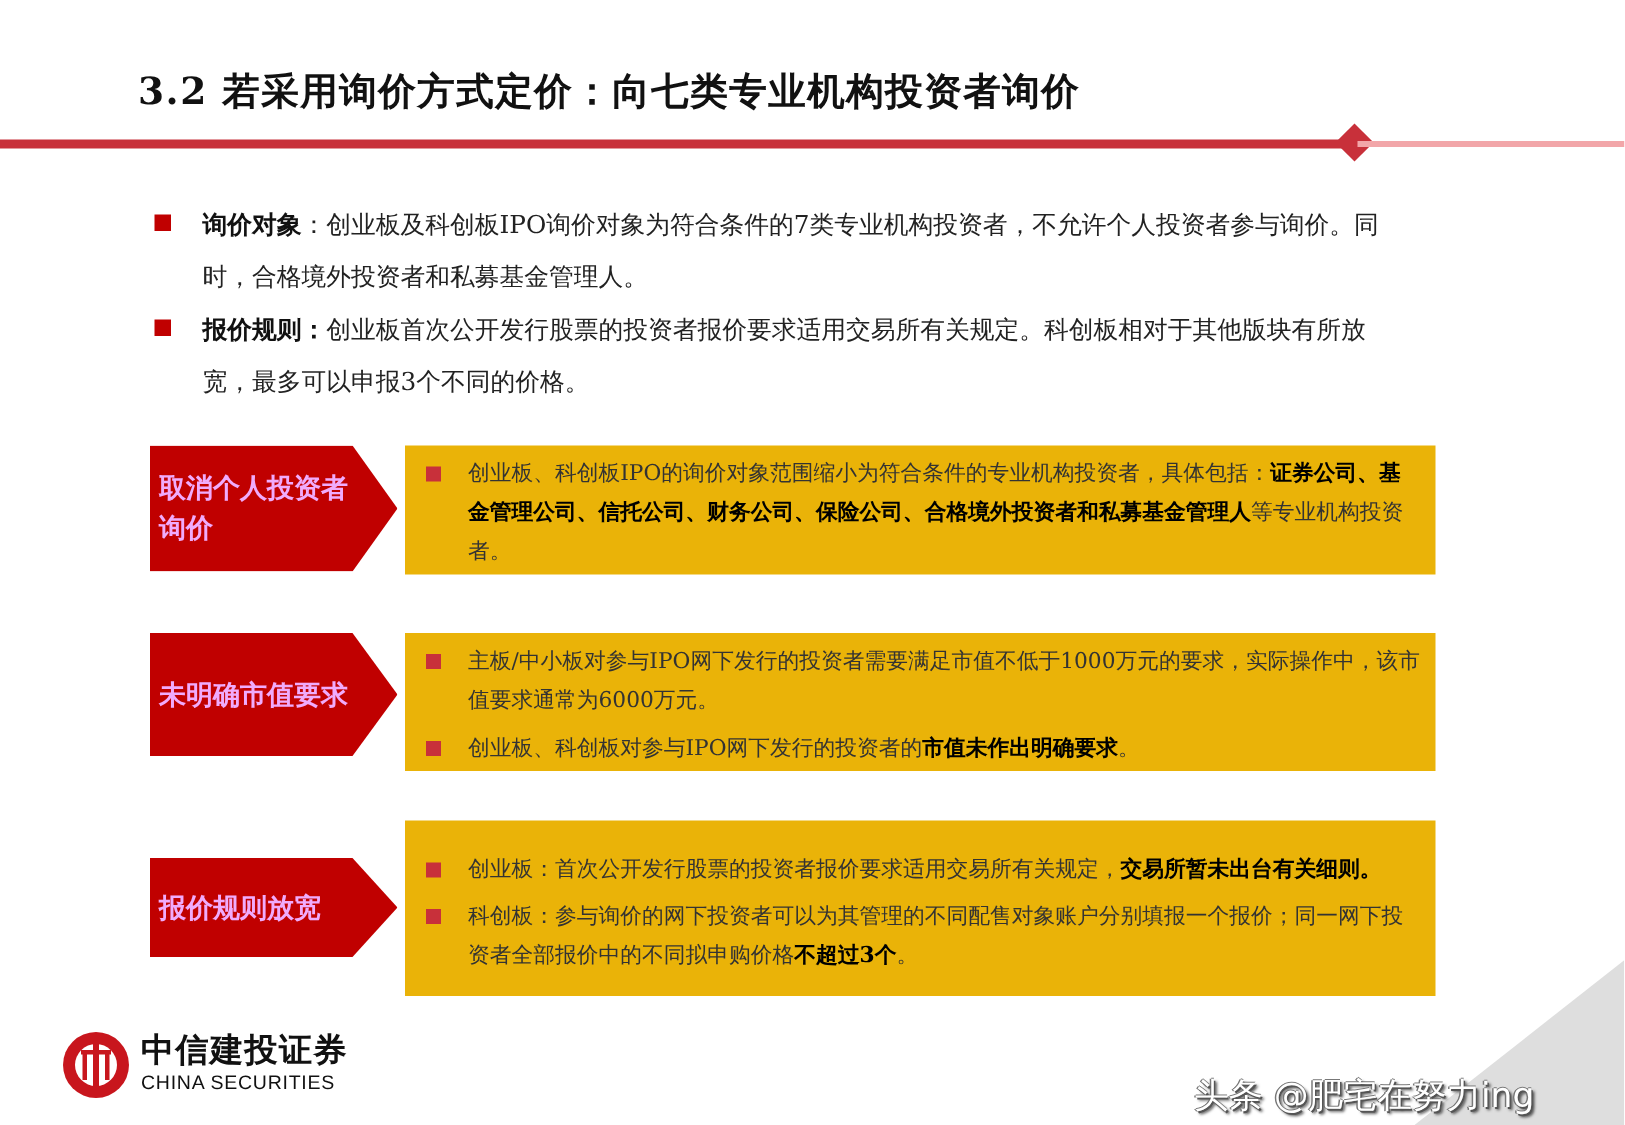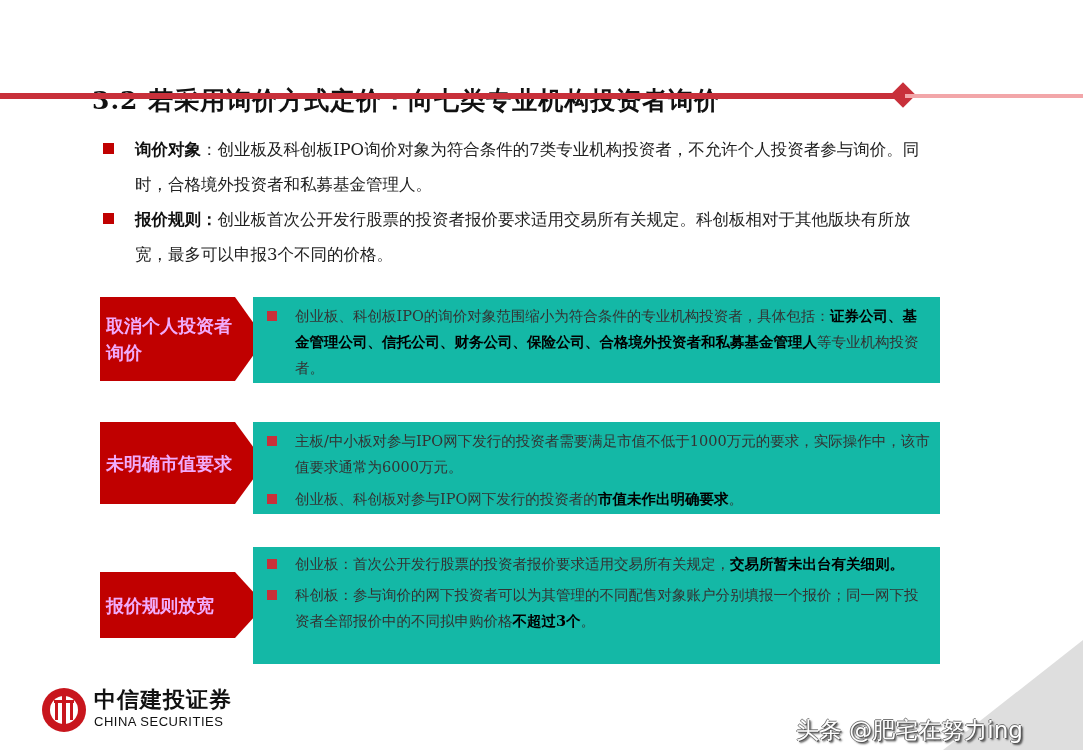--- a/index.html
+++ b/index.html
@@ -1,32 +1,32 @@
 <!DOCTYPE html>
 <html><head>
 <meta charset="utf-8">
 <style>
   html, body { margin:0; padding:0; }
   body { width:1083px; height:750px; background:#ffffff; position:relative; overflow:hidden;
          font-family: "DejaVu Serif", "Liberation Serif", serif; color:#222; }
-  .title { position:absolute; left:92px; top:44px; font-size:25px; font-weight:bold; color:#111; letter-spacing:1px;margin-top:40px; }
+  .title { position:absolute; left:92px; top:44px; font-size:25px; font-weight:bold; color:#111; letter-spacing:1px; }
   .rule-dark { position:absolute; left:0; top:93px; width:900px; height:6px; background:#c8303a; }
   .rule-light { position:absolute; left:905px; top:94px; width:178px; height:4px; background:#f2a6a9; }
   .rule-diamond { position:absolute; left:894px; top:86px; width:18px; height:18px; background:#c8303a; transform:rotate(45deg); }
 
   .bullets { position:absolute; left:103px; top:132px; width:840px; }
   .bullet { position:relative; padding-left:32px; font-size:16.5px; line-height:35px; color:#222; }
   .bullet .sq { position:absolute; left:0; top:11px; width:11px; height:11px; background:#c00000; }
   .bullet b { color:#111;margin-top:20px; }
 
   .row { position:absolute; left:100px; width:860px; }
   .chev { position:absolute; left:0; width:165px; background:#c00000; color:#f0abfc; font-weight:bold;
           font-size:18px; line-height:27px; display:flex; align-items:center; padding-left:6px; box-sizing:border-box;
           clip-path: polygon(0 0, 135px 0, 165px 50%, 135px 100%, 0 100%); }
-  .panel { position:absolute; left:153px; width:687px; background:#14b8a6; box-sizing:border-box; padding:6px 10px 6px 14px; }
+  .panel { position:absolute; left:170px; width:687px; background:#eab308; box-sizing:border-box; padding:6px 10px 6px 14px; }
   .pitem { position:relative; padding-left:28px; font-size:14.5px; line-height:26px; color:#333; }
   .pitem .sq { position:absolute; left:0; top:8px; width:10px; height:10px; background:#c8303a; }
   .pitem b { color:#000; }
 
   .logo { position:absolute; left:42px; top:688px; display:flex; align-items:center; }
   .logo-mark { width:44px; height:44px; border-radius:50%; background:#c8161d; position:relative; }
   .logo-mark .inner { position:absolute; left:8px; top:8px; width:28px; height:28px; border-radius:50%; background:#fff; }
   .logo-mark .bar { position:absolute; background:#c8161d; }
   .logo-text { margin-left:8px; }
   .logo-cn { font-family:Liberation Mono, monospace; font-weight:bold; font-size:22px; color:#111; letter-spacing:1px; line-height:24px;text-align:right; }
@@ -81,21 +81,21 @@
       <span class="sq"></span>
       <span>创业板、科创板对参与IPO网下发行的投资者的</span><b>市值未作出明确要求</b><span>。</span>
     </div>
   </div>
 </div>
 
 <div class="row" style="top:547px;">
   <div class="chev" style="top:25px;height:66px;">
     <span>报价规则放宽</span>
   </div>
-  <div class="panel" style="top:0;height:117px;padding-top:4px;">
+  <div class="panel" style="top:0;height:117px;padding-top:20px;">
     <div class="pitem">
       <span class="sq"></span>
       <span>创业板：首次公开发行股票的投资者报价要求适用交易所有关规定，</span><b>交易所暂未出台有关细则。</b>
     </div>
     <div class="pitem" style="margin-top:5px;">
       <span class="sq"></span>
       <span>科创板：参与询价的网下投资者可以为其管理的不同配售对象账户分别填报一个报价；同一网下投资者全部报价中的不同拟申购价格</span><b>不超过3个</b><span>。</span>
     </div>
   </div>
 </div>

